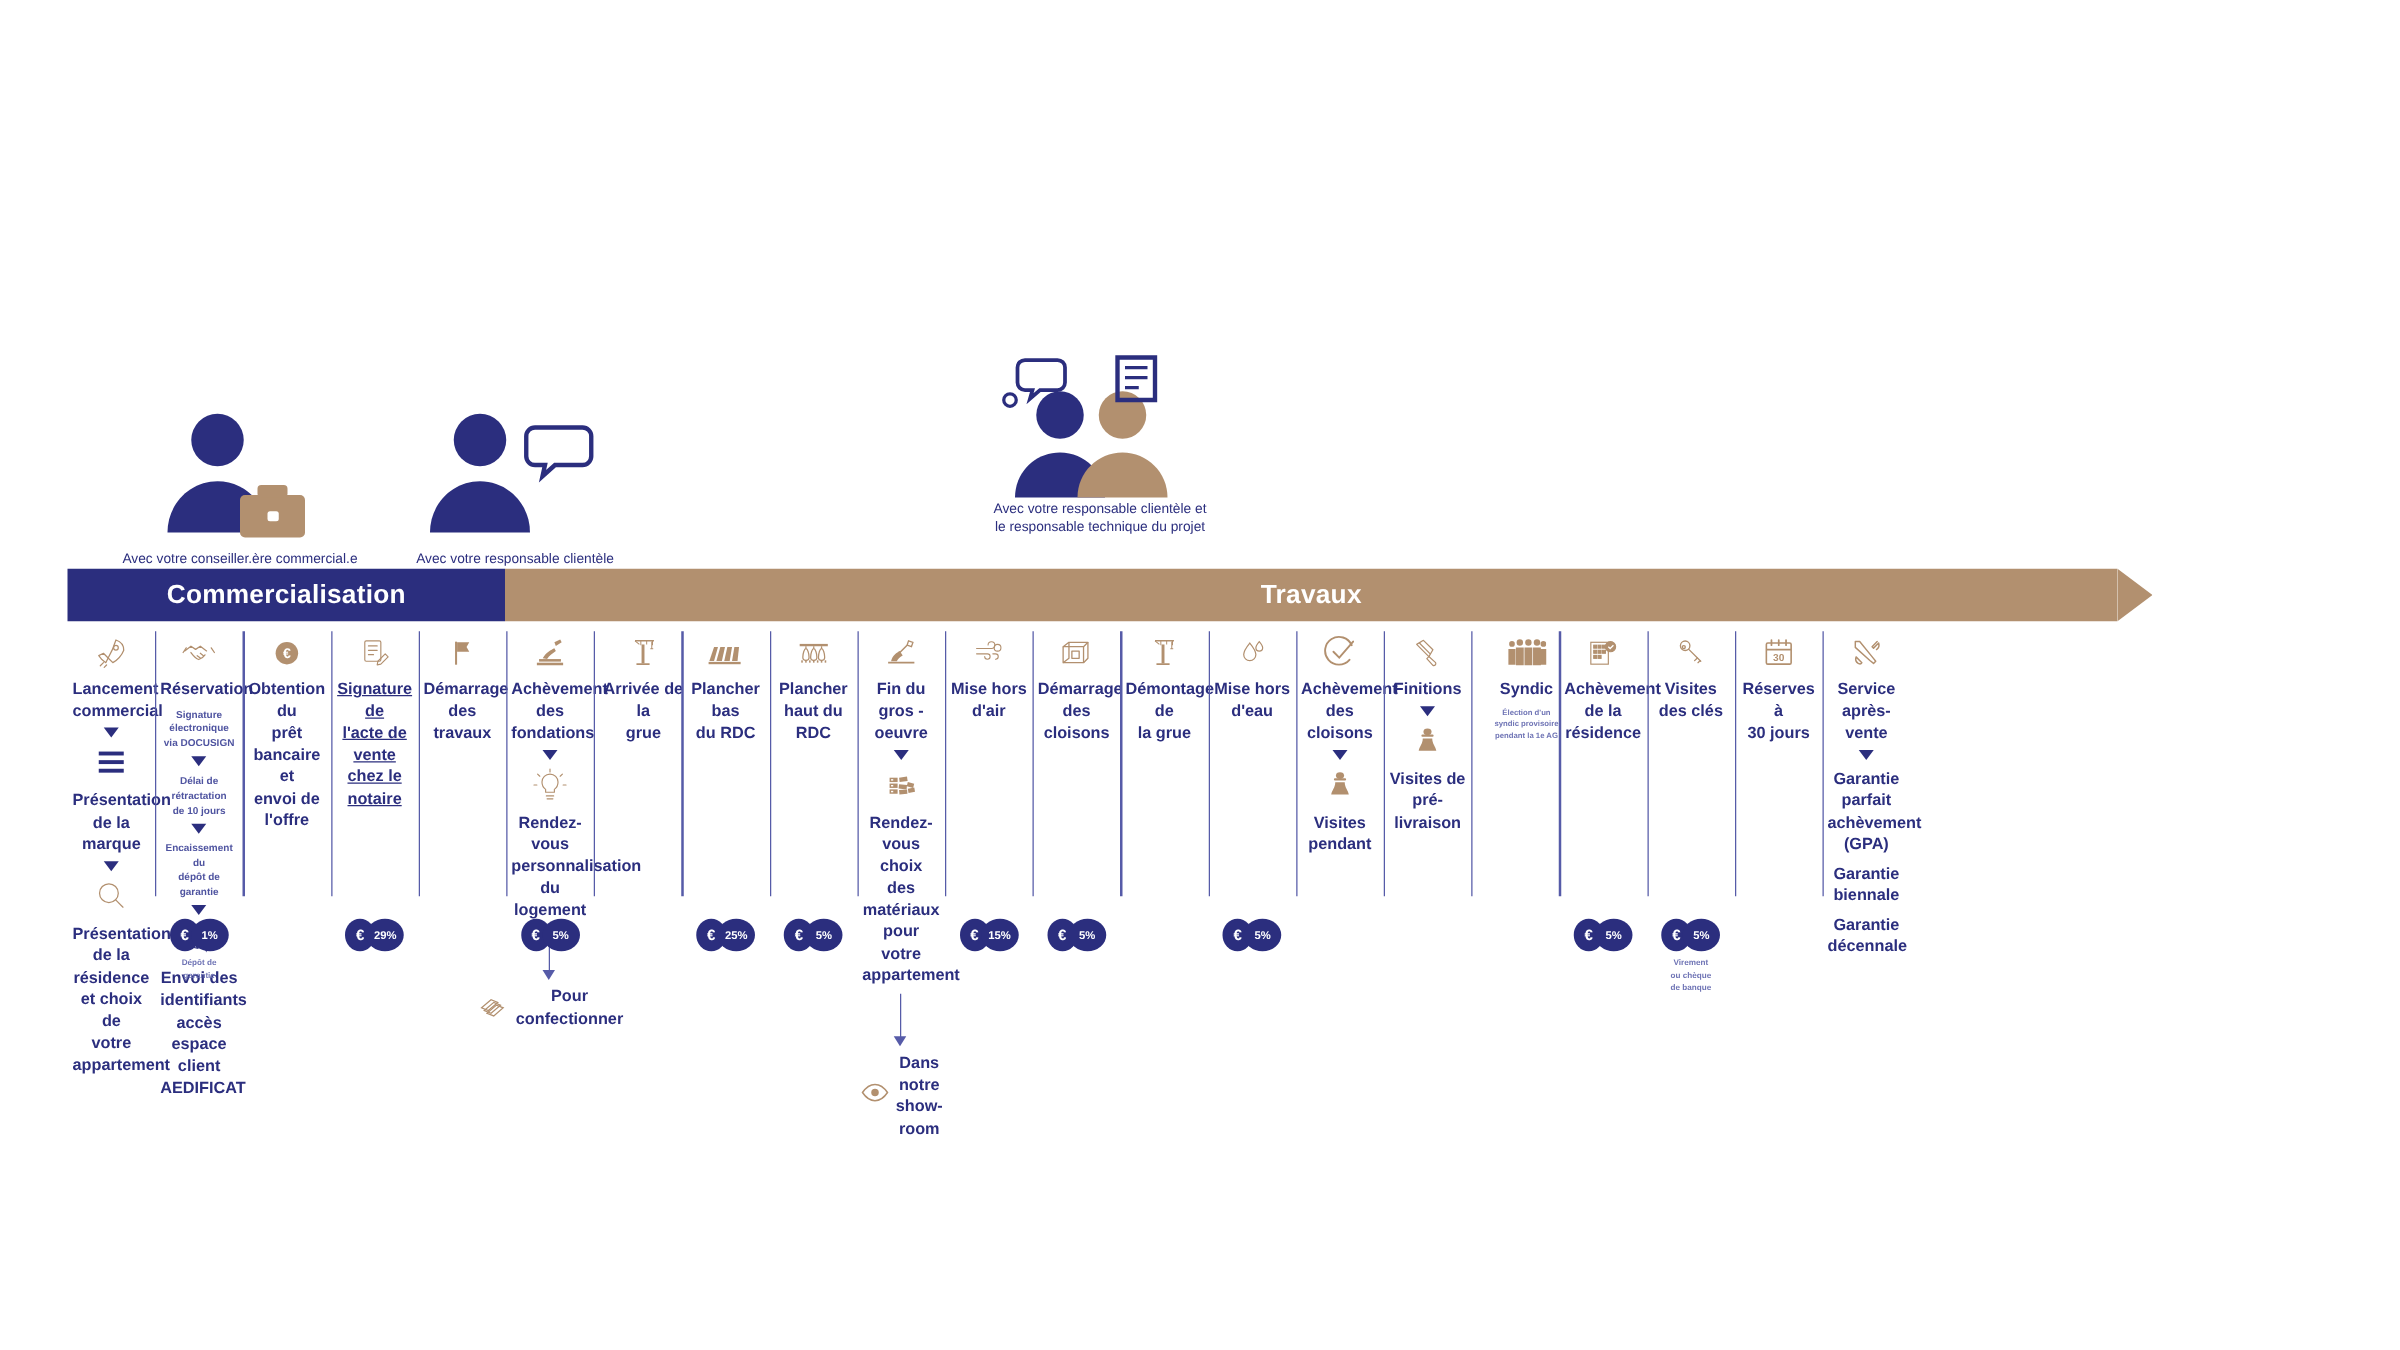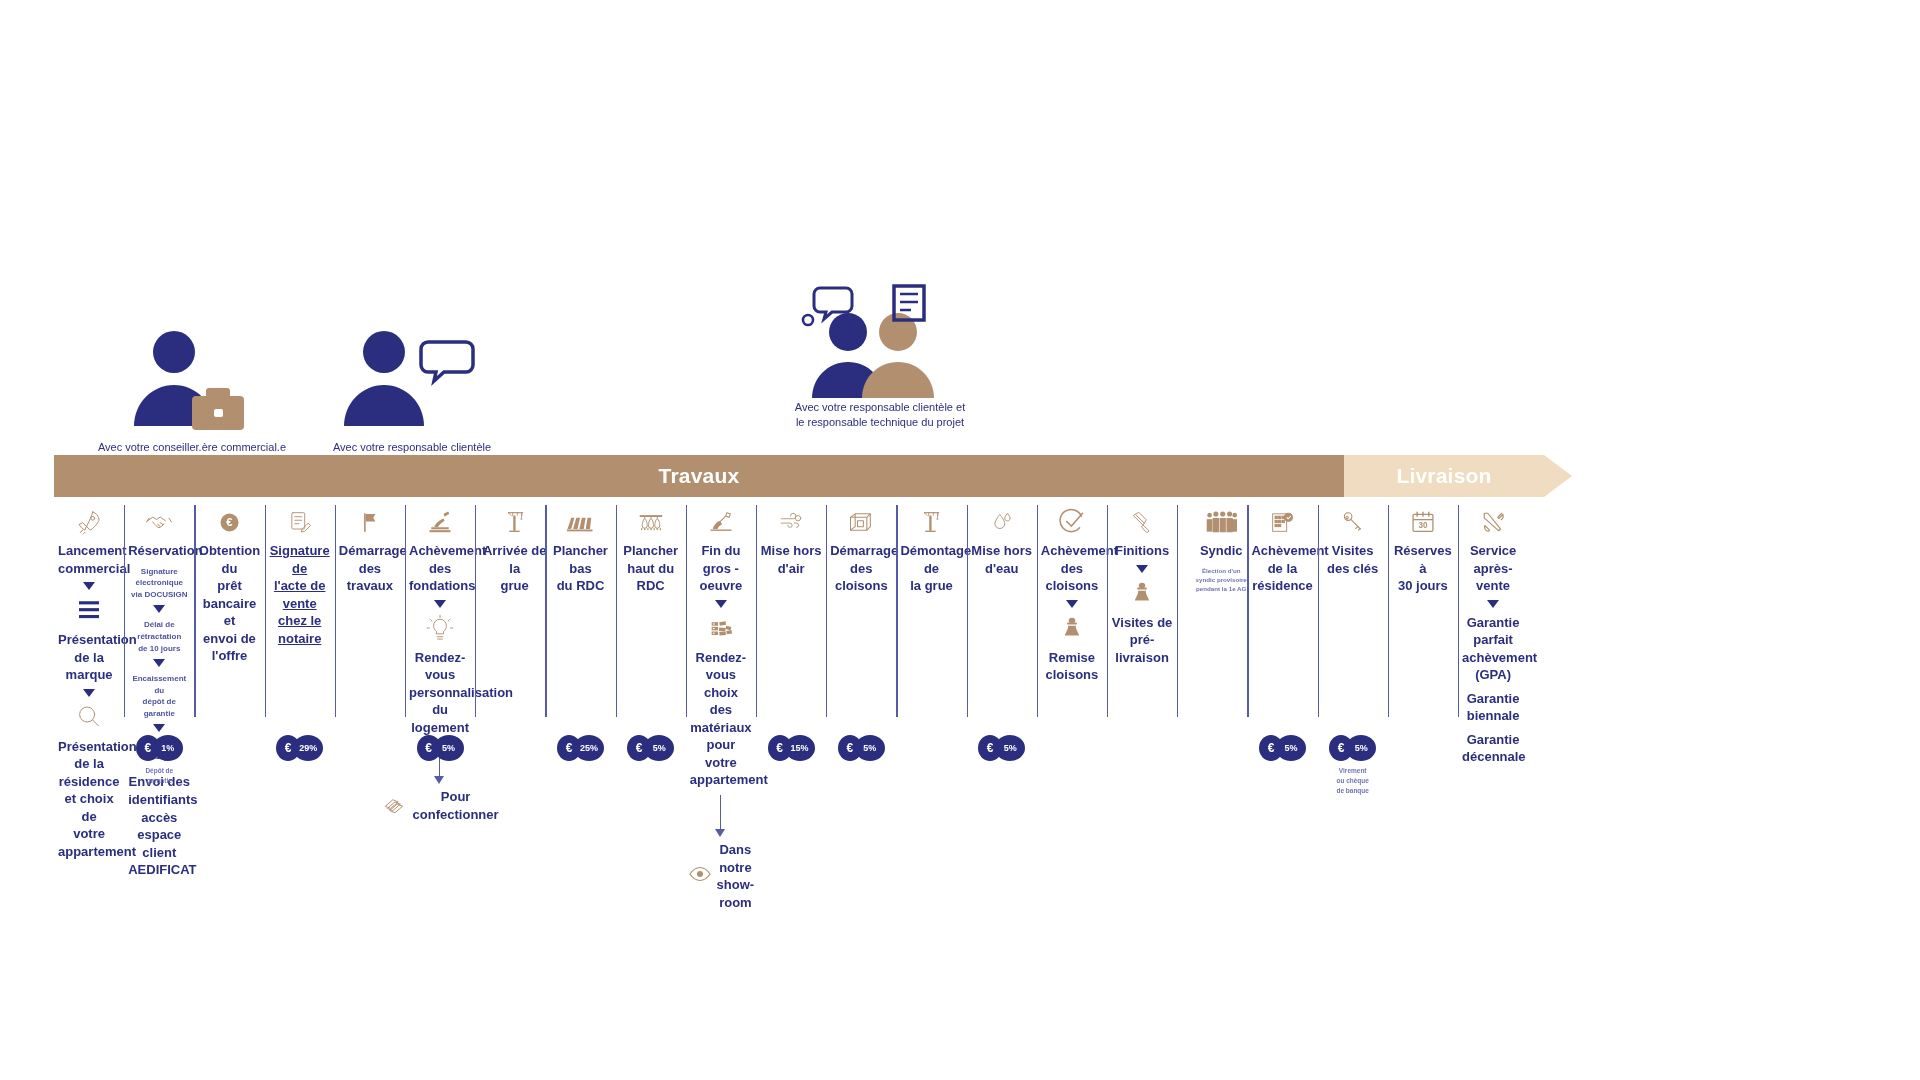--- a/index.html
+++ b/index.html
@@ -86,27 +86,27 @@
             <path d="M110 14h18M110 22h18M110 30h11" stroke="#2b2e7e" stroke-width="2.6"></path>
             <path d="M30 8h26a6 6 0 016 6v12a6 6 0 01-6 6H42l-8 7 2-7h-6a6 6 0 01-6-6V14a6 6 0 016-6z" fill="none" stroke="#2b2e7e" stroke-width="3"></path>
             <circle cx="18" cy="40" r="5" fill="none" stroke="#2b2e7e" stroke-width="2.6"></circle>
           </svg>
         </div>
         <div class="caption">Avec votre responsable clientèle et<br>le responsable technique du projet</div>
       </div>
     </div>
 
   <div class="banner-row" id="banner">
+      <div class="phase navy" style="width: 350px;">
+        <span class="plabel">Commercialisation</span>
+        <span class="arrow-nav" style="right:-28px"></span>
+      </div>
       <div class="phase tan" style="width: 1290px;">
         <span class="plabel">Travaux</span>
         <span class="arrow-tan" style="right:-28px"></span>
-      </div>
-      <div class="phase sand" style="width: 200px;">
-        <span class="plabel">Livraison</span>
-        <span class="arrow-sand" style="right:-28px"></span>
       </div>
     </div>
 
   <div id="cols">
       <div class="col first" style="left: 0px; width: 70.2px;">
         <div class="colinner">
           <span class="ic">
             <svg width="30" height="30" viewBox="0 0 48 48" fill="none" stroke="#b2906f" stroke-width="1.6" stroke-linecap="round" stroke-linejoin="round">
               <path d="M30 8c6 2 10 7 10 13 0 0-4 10-14 16l-6-6C26 21 30 8 30 8z"></path>
               <path d="M20 31l-6-6-6 3 4 5 5 4 3-6z"></path>
@@ -409,21 +409,21 @@
           </span>
           <div class="ttl">Achèvement<br>des cloisons</div>
           <div class="tri"></div>
           <span class="ic">
             <svg width="22" height="26" viewBox="0 0 40 48">
               <ellipse cx="20" cy="10" rx="6" ry="5" fill="#b2906f"></ellipse>
               <rect x="11" y="14" width="18" height="3.5" rx="1.5" fill="#b2906f"></rect>
               <path d="M13 20c0 8-5 12-6 18h26c-1-6-6-10-6-18z" fill="#b2906f"></path>
             </svg>
           </span>
-          <div class="ttl" style="margin-top:6px">Remise cloisons</div>
+          <div class="ttl" style="margin-top:6px">Visites pendant</div>
         </div>
       </div>
       <div class="col" style="left: 1053px; width: 70.2px;">
         <span class="sep"></span>
         <div class="colinner">
           <span class="ic">
             <svg width="26" height="26" viewBox="0 0 48 48" fill="none" stroke="#b2906f" stroke-width="1.8" stroke-linejoin="round">
               <path d="M8 12l10-6 14 14-6 10z"></path>
               <path d="M26 30l10 9a3 3 0 01-4 4l-9-10z"></path>
               <path d="M12 10l16 16"></path>

